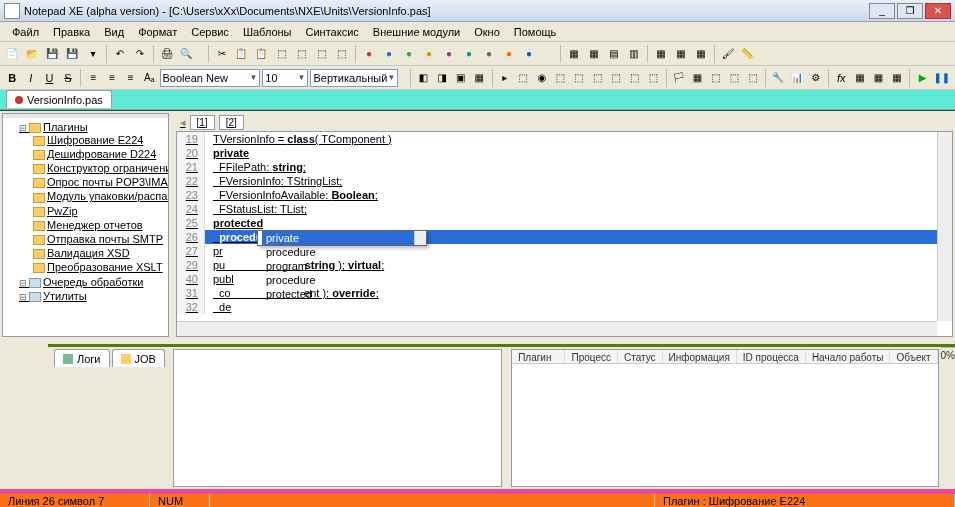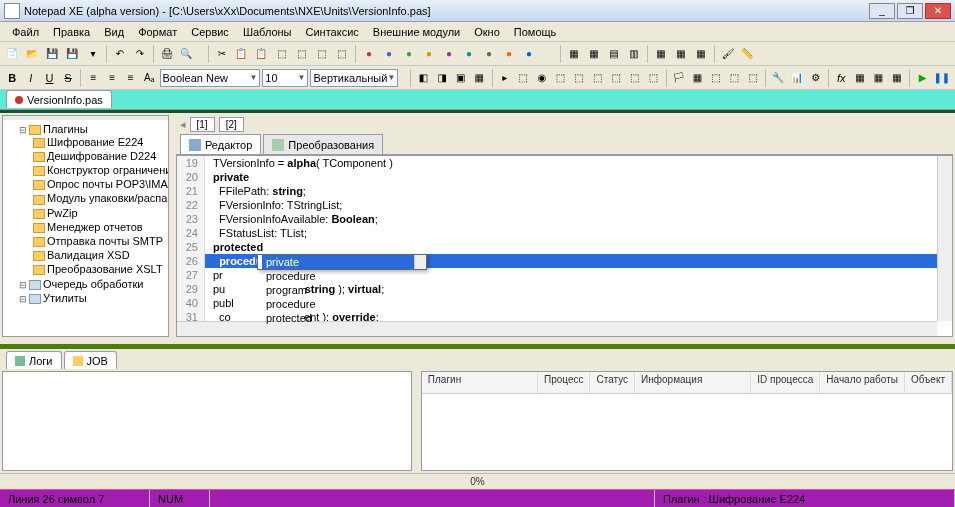--- a/index.html
+++ b/index.html
@@ -13,21 +13,21 @@
 .menubar { height:20px; display:flex; align-items:center; padding:0 6px; gap:2px; background:#ece9d8; border-bottom:1px solid #c8c8c8; }
 .menubar span { padding:2px 6px; cursor:pointer; }
 .toolbar { height:24px; display:flex; align-items:center; padding:0 4px; gap:2px; background:#ece9d8; border-bottom:1px solid #c8c8c8; }
 .tbtn { width:18px; height:18px; border:1px solid transparent; display:flex; align-items:center; justify-content:center; cursor:pointer; font-size:10px; }
 .sep { width:1px; height:18px; background:#bbb; margin:0 2px; }
 .combo { height:18px; background:#fff; border:1px solid #7b9ebd; display:flex; align-items:center; padding:0 2px; font-size:11px; }
 .combo .arrow { margin-left:auto; font-size:8px; color:#555; }
 .tabstrip { height:20px; display:flex; align-items:flex-start; padding:0 6px; background:#5eead4; border-bottom:1px solid #99a; }
 .filetab { height:18px; padding:2px 8px; background:#fff; border:1px solid #99a; border-bottom:none; border-radius:3px 3px 0 0; display:flex; align-items:center; gap:4px; cursor:pointer; }
 .filetab .dot { width:8px; height:8px; background:#c33; border-radius:50%; }
-.main { flex:1; display:flex; min-height:0; border-top:3px solid #14532d; }
+.main { flex:1; display:flex; min-height:0; border-top:1px solid #14532d;text-decoration:underline; }
 .sidebar { width:167px; background:#fff; border:1px solid #99a; margin:2px; display:flex; flex-direction:column; overflow:hidden; }
 .sidebar .grip { height:4px; background:#e8e8e8; }
 .tree { flex:1; overflow:auto; padding:2px; }
 .tree ul { list-style:none; padding-left:14px; }
 .tree li { padding:1px 0; white-space:nowrap; cursor:pointer; }
 .tree li::before { content:"⊟ "; color:#666; font-size:9px; }
 .tree li.leaf::before { content:""; }
 .tree li .ticon { display:inline-block; width:12px; height:10px; margin-right:2px; vertical-align:middle; }
 .tree li.leaf .ticon { background:#6b6; border:1px solid #494; }
 .tree li.chain .ticon { background:#fc6; border:1px solid #c93; }
@@ -45,29 +45,29 @@
 .code-text { padding-left:8px; }
 .hl-line { background:#2a6cd8; color:#fff; }
 .hl-line .gutter { background:#f4f4f4; color:#888; }
 .kw { color:#000; font-weight:bold; }
 .hl-line .kw { color:#fff; }
 .autocomplete { position:absolute; left:80px; top:98px; width:170px; background:#fff; border:1px solid #666; box-shadow:2px 2px 4px rgba(0,0,0,.3); font-family:"Courier New",monospace; font-size:12px; z-index:10; }
 .autocomplete div { padding:0 4px; height:14px; line-height:14px; cursor:pointer; }
 .autocomplete div.sel { background:#2a6cd8; color:#fff; }
 .autocomplete .ac-scroll { position:absolute; right:0; top:0; bottom:0; width:12px; background:#eee; border-left:1px solid #ccc; }
 .splitter-h { height:5px; background:#ece9d8; cursor:row-resize; }
-.bottom { height:145px; display:flex; flex-direction:column; border-top:5px solid #4d7c0f; }
+.bottom { height:145px; display:flex; border-top:3px solid #4d7c0f;margin-left:48px; }
 .bottom-tabs { height:20px; display:flex; align-items:flex-end; padding:0 6px; gap:2px; background:#ece9d8; }
 .bottom-panes { flex:1; display:flex; min-height:0; }
 .log-pane { flex:1; background:#fff; border:1px solid #99a; margin:2px; }
 .job-pane { flex:1.3; background:#fff; border:1px solid #99a; margin:2px; display:flex; flex-direction:column; }
-.job-head { height:22px; display:flex; background:#f4f4f4; border-bottom:1px solid #ccc;justify-content:flex-end; }
+.job-head { height:14px; display:flex; background:#f4f4f4; border-bottom:1px solid #ccc;justify-content:flex-end; }
 .job-head span { padding:2px 6px; border-right:1px solid #ddd; font-size:10px; color:#333; }
 .progress { height:16px; background:#ece9d8; border-top:1px solid #bbb; text-align:center; font-size:10px; line-height:16px; color:#333; }
-.status { height:18px; display:flex; align-items:flex-end; background:#a21caf; border-top:1px solid #ec4899; font-size:10px; }
+.status { height:18px; display:flex; align-items:flex-end; background:#f97316; border-top:5px solid #ec4899; font-size:10px; }
 .status span { padding:0 8px; border-right:1px solid #bbb; height:100%; display:flex; align-items:center; }
 .scroll-v { position:absolute; right:0; top:0; bottom:15px; width:15px; background:#eee; border-left:1px solid #ccc; }
 .scroll-h { position:absolute; left:0; right:15px; bottom:0; height:15px; background:#eee; border-top:1px solid #ccc; }
 </style>
 </head>
 <body>
 
 <div class="titlebar">
   <div class="icon"></div>
   <div class="title">Notepad XE (alpha version)  - [C:\Users\xXx\Documents\NXE\Units\VersionInfo.pas]</div>
@@ -233,33 +233,23 @@
       </ul>
     </div>
   </div>
   <div class="splitter-v"></div>
   <div class="editor-area">
     <div class="editor-top">
       <span style="color:#888">◂</span>
       <div class="mini-tab">[1]</div>
       <div class="mini-tab">[2]</div>
     </div>
-    <div class="editor-tabs">
-      <div class="etab">
-          <span class="eicon"></span>
-          <span>Редактор</span>
-        </div>
-      <div class="etab inactive">
-          <span class="eicon" style="background:#aca"></span>
-          <span>Преобразования</span>
-        </div>
-    </div>
     <div class="code">
       <div id="code-lines">
-          <div class="line"><span class="gutter">19</span><span class="code-text">TVersionInfo = <span class="kw">alpha</span>( TComponent )</span></div>
+          <div class="line"><span class="gutter">19</span><span class="code-text">TVersionInfo = <span class="kw">class</span>( TComponent )</span></div>
           <div class="line"><span class="gutter">20</span><span class="code-text"><span class="kw">private</span></span></div>
           <div class="line"><span class="gutter">21</span><span class="code-text">  FFilePath: <span class="kw">string</span>;</span></div>
           <div class="line"><span class="gutter">22</span><span class="code-text">  FVersionInfo: TStringList;</span></div>
           <div class="line"><span class="gutter">23</span><span class="code-text">  FVersionInfoAvailable: <span class="kw">Boolean</span>;</span></div>
           <div class="line"><span class="gutter">24</span><span class="code-text">  FStatusList: TList;</span></div>
           <div class="line"><span class="gutter">25</span><span class="code-text"><span class="kw">protected</span></span></div>
           <div class="line hl-line"><span class="gutter">26</span><span class="code-text">  <span class="kw">procedure</span> Loaded; <span class="kw">override</span>;</span></div>
           <div class="line"><span class="gutter">27</span><span class="code-text">pr</span></div>
           <div class="line"><span class="gutter">29</span><span class="code-text">pu                          <span class="kw">string</span> ); <span class="kw">virtual</span>;</span></div>
           <div class="line"><span class="gutter">40</span><span class="code-text">publ</span></div>

